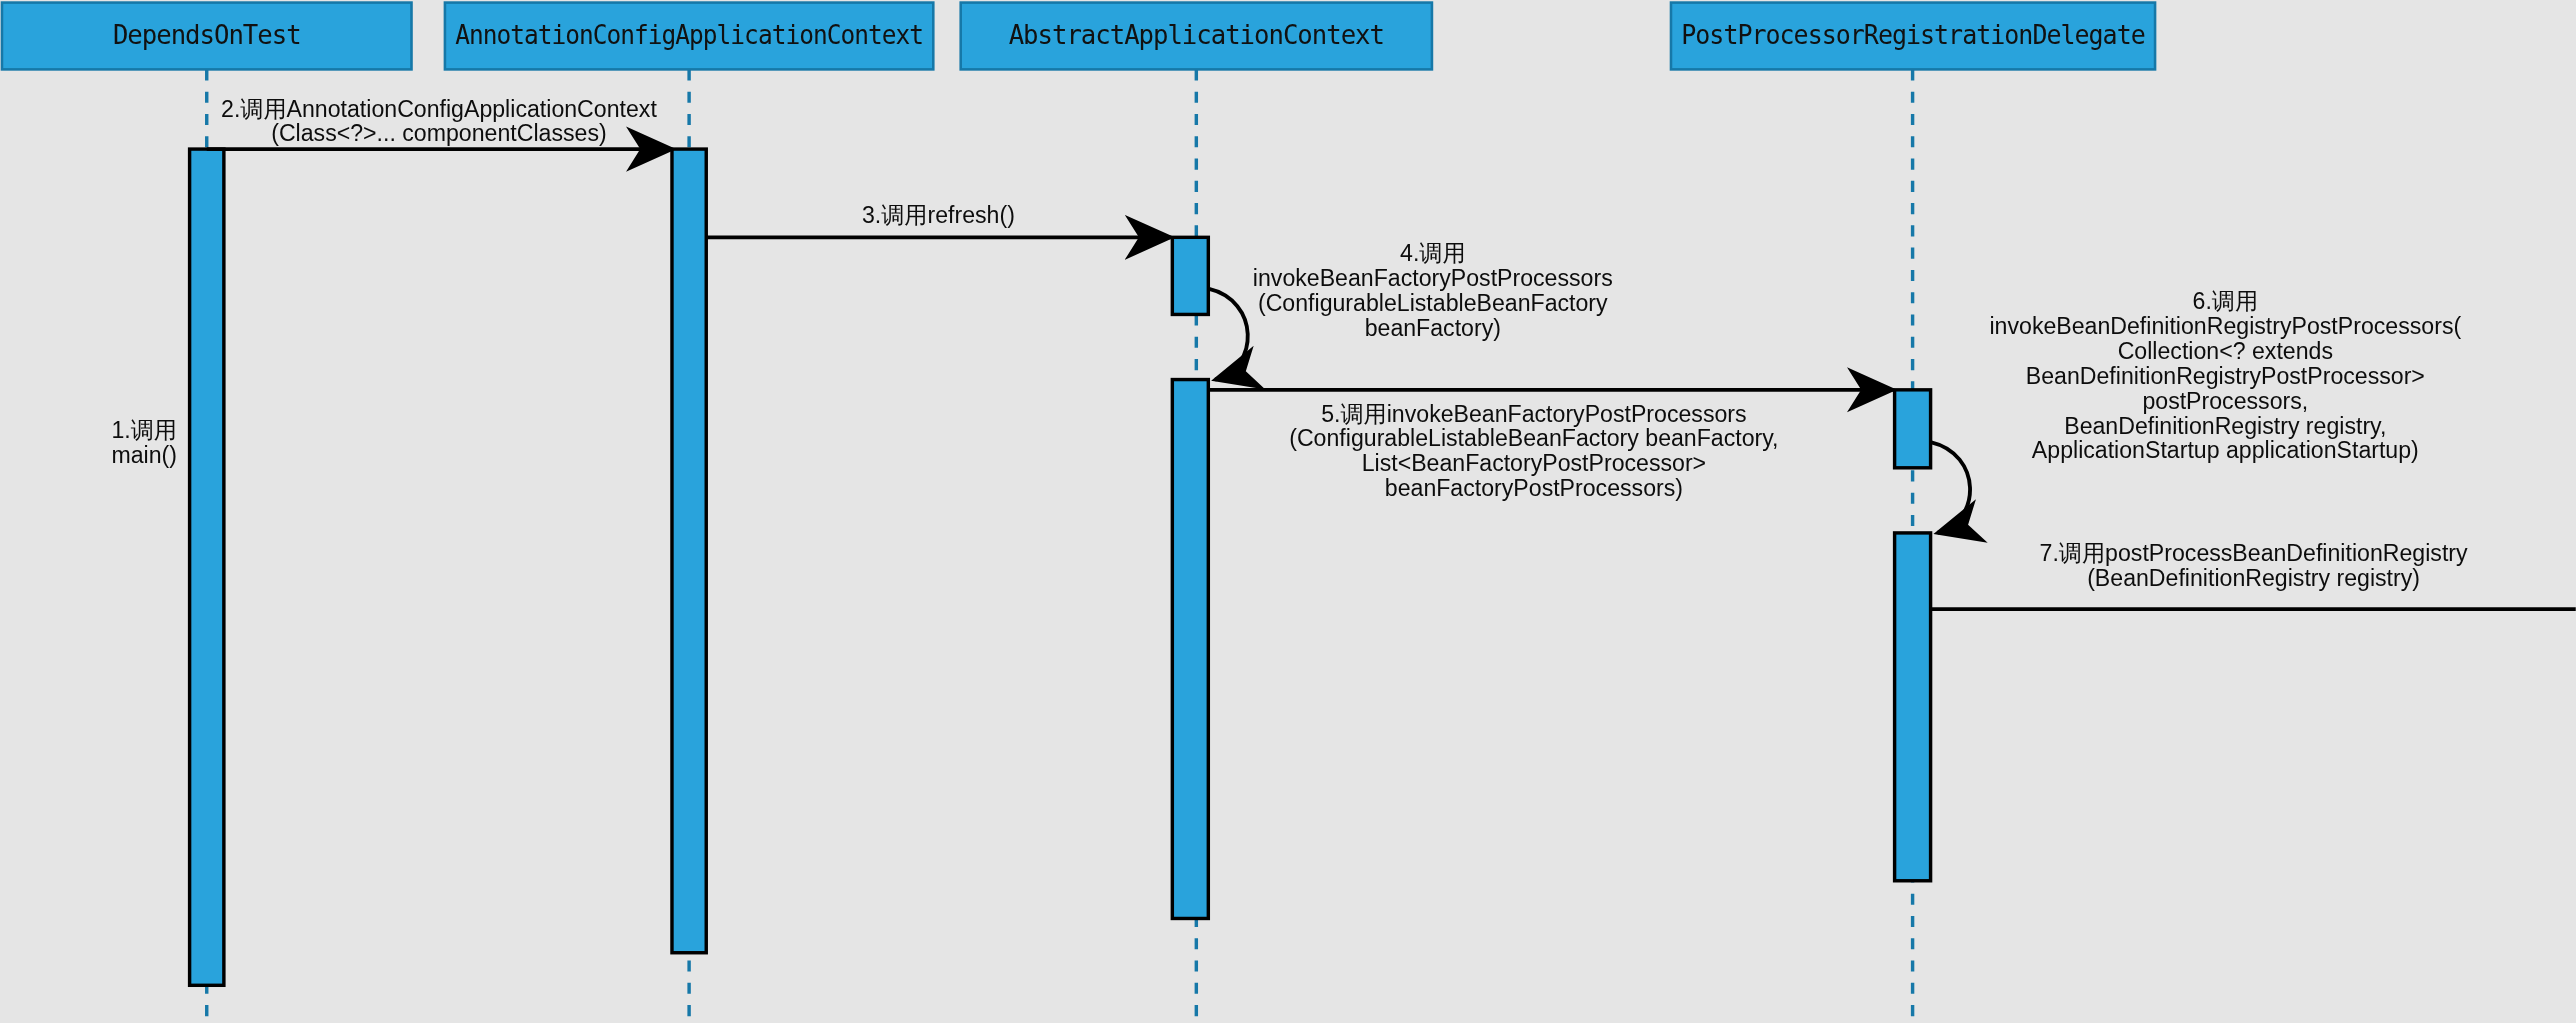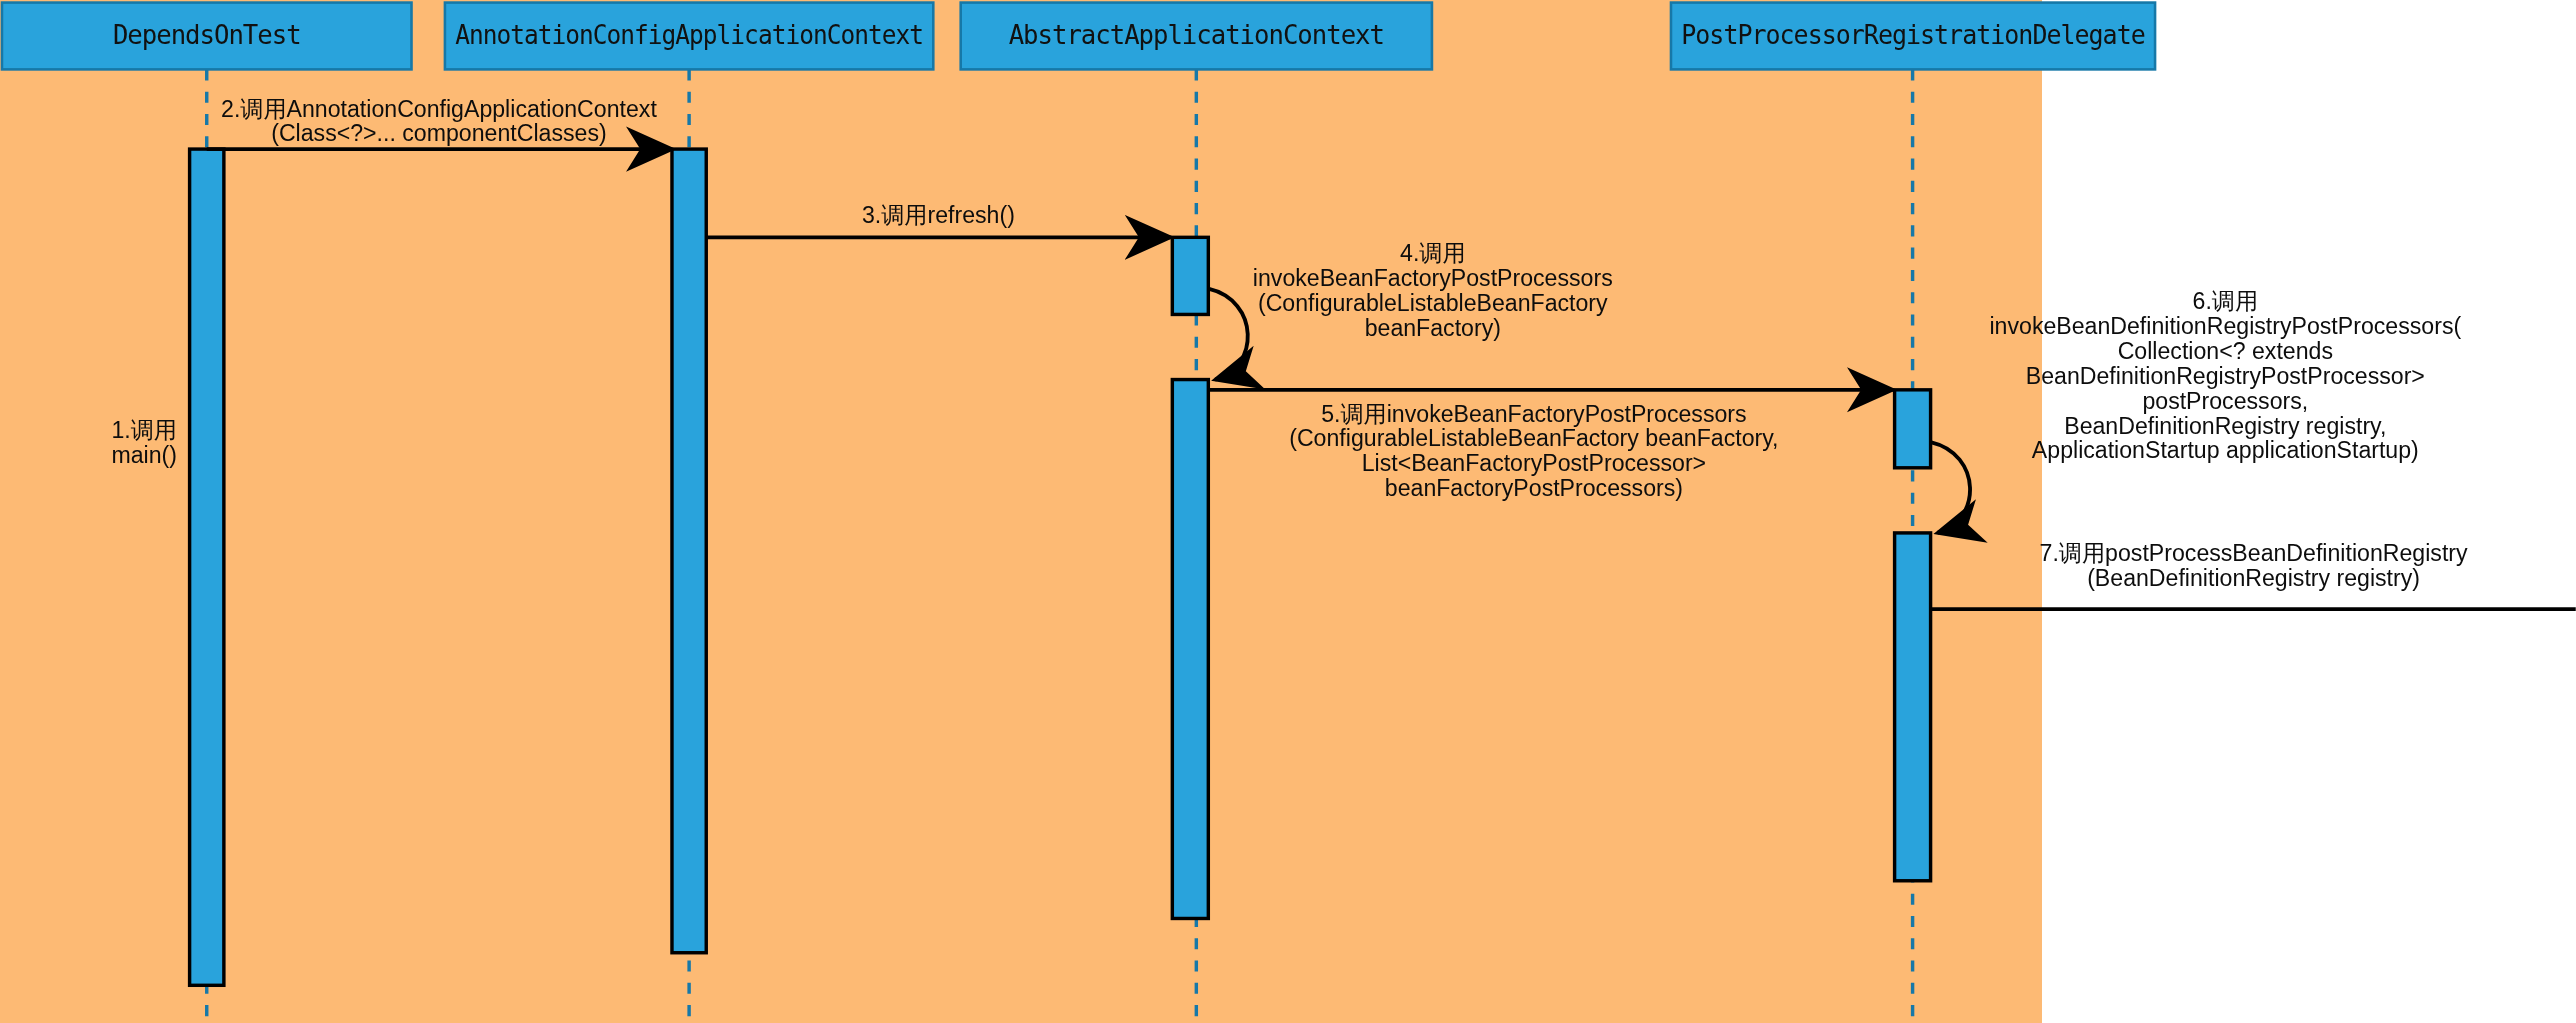--- a/index.html
+++ b/index.html
@@ -1,19 +1,19 @@
 <!DOCTYPE html>
 <html style="font-size:13.7px"><head>
 <meta charset="utf-8">
 <title>UML Sequence Diagram</title>
 <style>
   html,body{margin:0;padding:0;background:#ffffff;}
   body{width:2576px;height:1023px;overflow:hidden;
        font-family:"Liberation Sans","DejaVu Sans",sans-serif;}
-  #stage{position:relative;width:2042px;height:1023px;background:#fdba74;}
+  #stage{position:relative;width:2576px;height:1023px;background:#e5e5e5;}
   #svgroot{position:absolute;left:0;top:0;width:2576px;height:1023px;}
 
   .participant-label{
     font-family:"DejaVu Sans Mono","Liberation Mono",monospace;
     font-size:30px; fill:#111111; text-anchor:middle; dominant-baseline:middle;
     letter-spacing:-1.2px;
   }
   .msg-label{
     font-family:"Liberation Sans","DejaVu Sans",sans-serif;
     font-size:27px; fill:#0d0d0d; text-anchor:middle;

